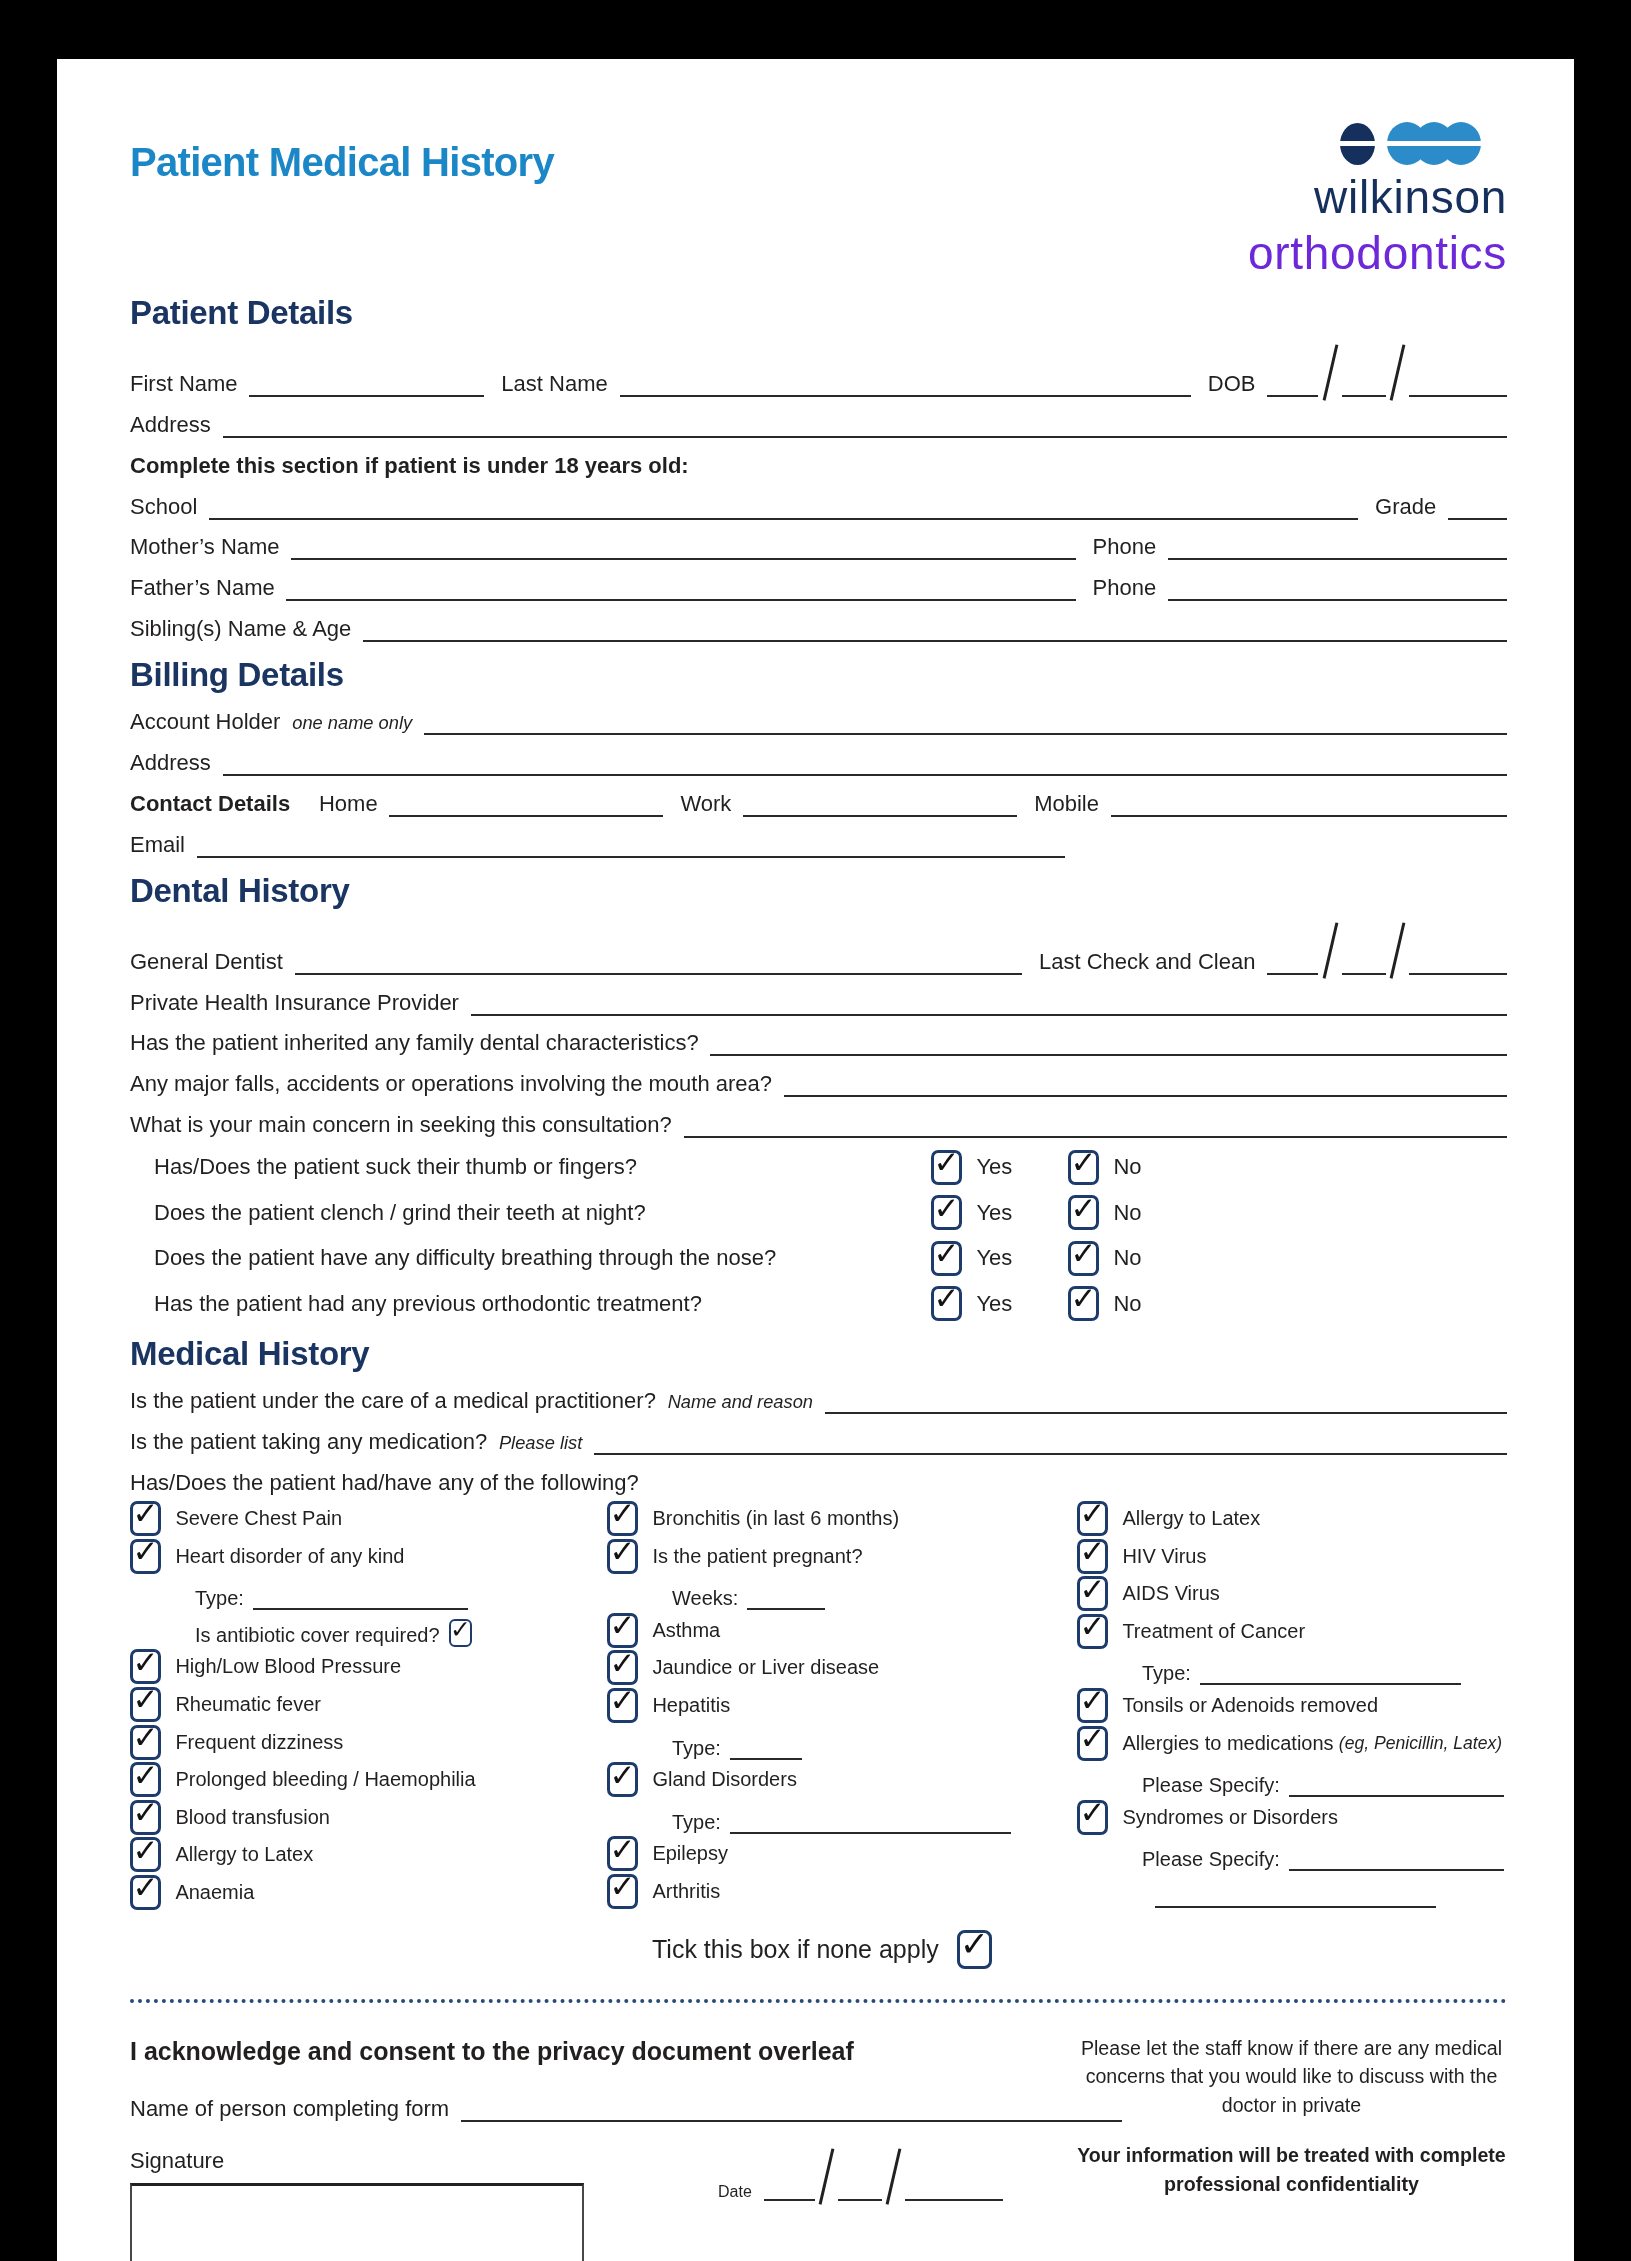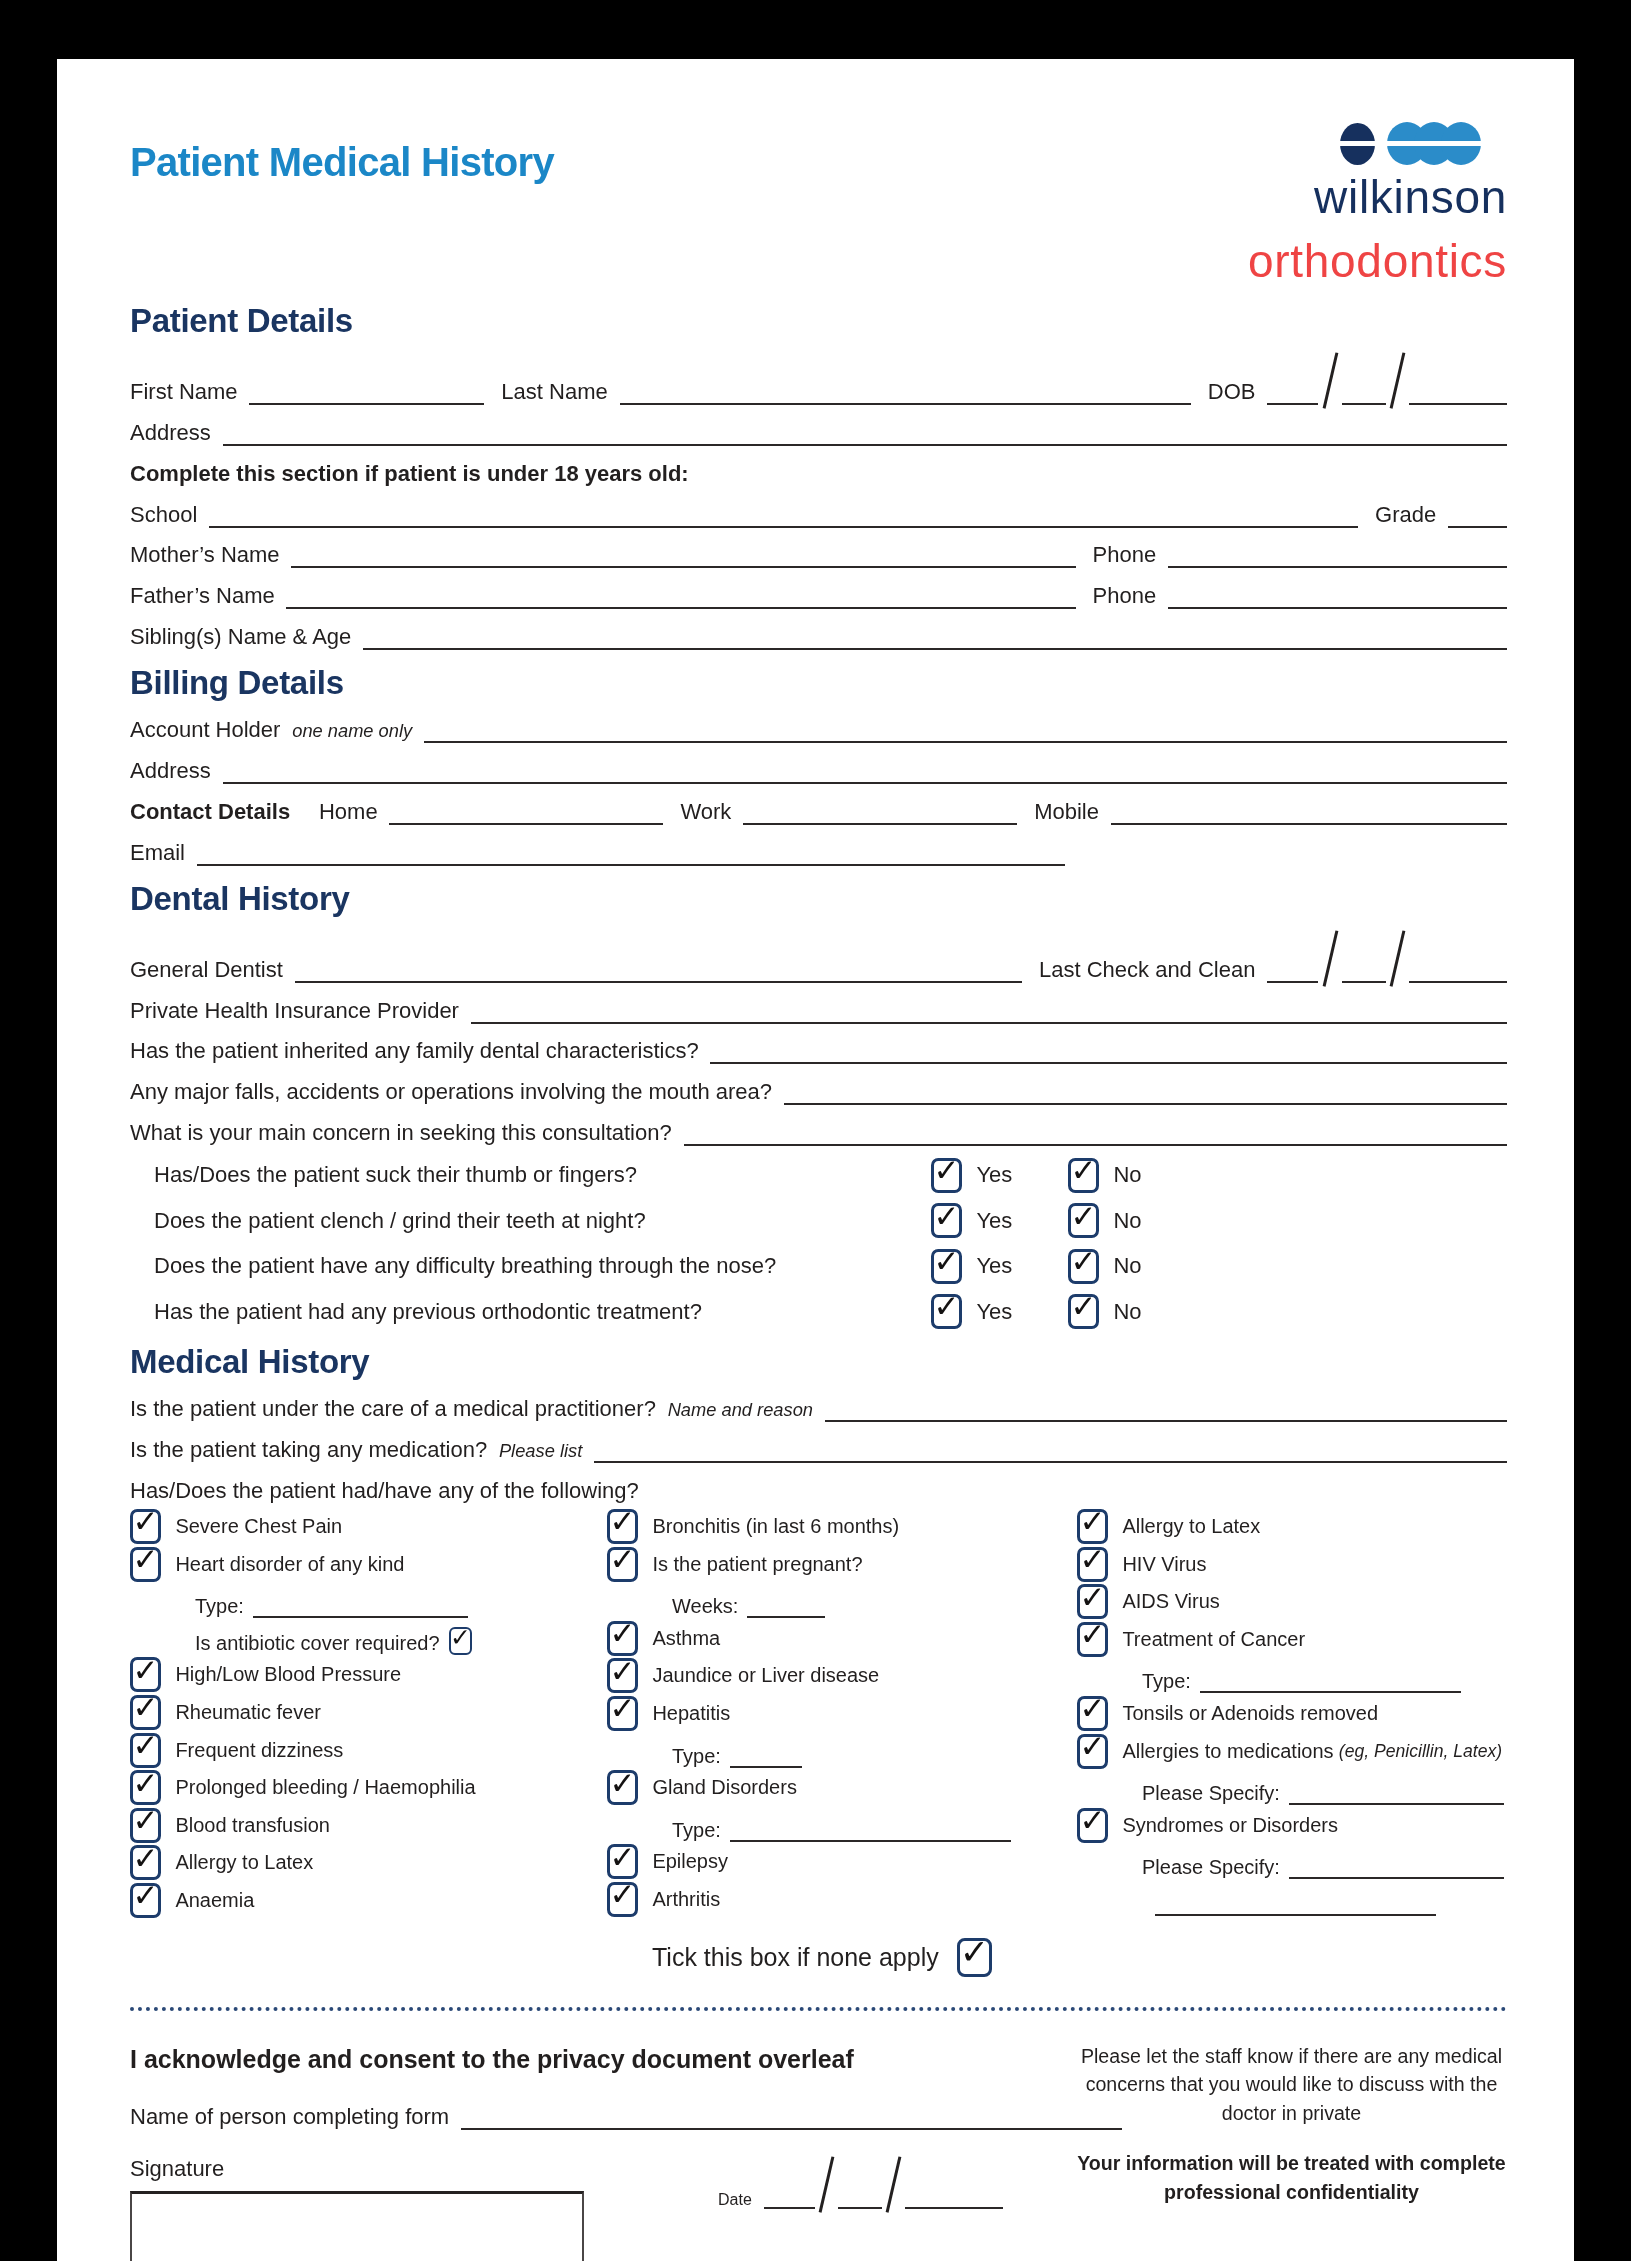--- a/index.html
+++ b/index.html
@@ -18,21 +18,21 @@
   .title { font-size:40px; font-weight:bold; color:#1B87C7; margin:18.3px 0 0 0; letter-spacing:-0.7px; }
   .logo { display:flex; flex-direction:column; align-items:flex-end; }
   .logo-top { display:flex; align-items:center; gap:5px;flex-direction:column; }
   .logo-mark { display:flex; align-items:center; gap:11.8px; }
   .tooth-one { position:relative; width:35px; height:42px; border-radius:50%; background:#16305e; }
   .teeth { position:relative; display:flex; }
   .tooth { width:40px; height:43px; border-radius:50%; background:#2b8cc9; }
   .tooth + .tooth { margin-left:-13px; }
   .stripe { position:absolute; left:-1.3px; right:-1.3px; top:50%; height:4.6px; margin-top:-2.6px; background:#fff; }
   .logo-w { font-size:46px; color:#16305e; letter-spacing:0.7px; }
-  .logo-o { font-size:46px; color:#ef4444; letter-spacing:0.7px; margin-top:13px; line-height:1.05; }
+  .logo-o { font-size:46px; color:#6d28d9; letter-spacing:0.7px; margin-top:5px; line-height:1.05; }
   
   .sec { font-size:33px; font-weight:bold; color:#1A3561; margin:14.4px 0 11.8px 0; letter-spacing:-0.3px; }
   .row { display:flex; align-items:flex-end; min-height:29px; margin-bottom:11.8px; font-size:22px; white-space:nowrap; }
   .lbl { padding-right:11.8px; }
   .lbl.after { padding-left:17px; }
   .bold { font-weight:bold; }
   .inote { font-style:italic; font-size:18.3px; padding-right:11.8px; padding-bottom:1.3px; }
   .line { border-bottom:2px solid #2b2828; height:9.1px; flex:1 1 auto; }
   .line.fx { flex:0 0 auto; }
   .w90{width:59px}.w120{width:78px}.w110{width:72px}

